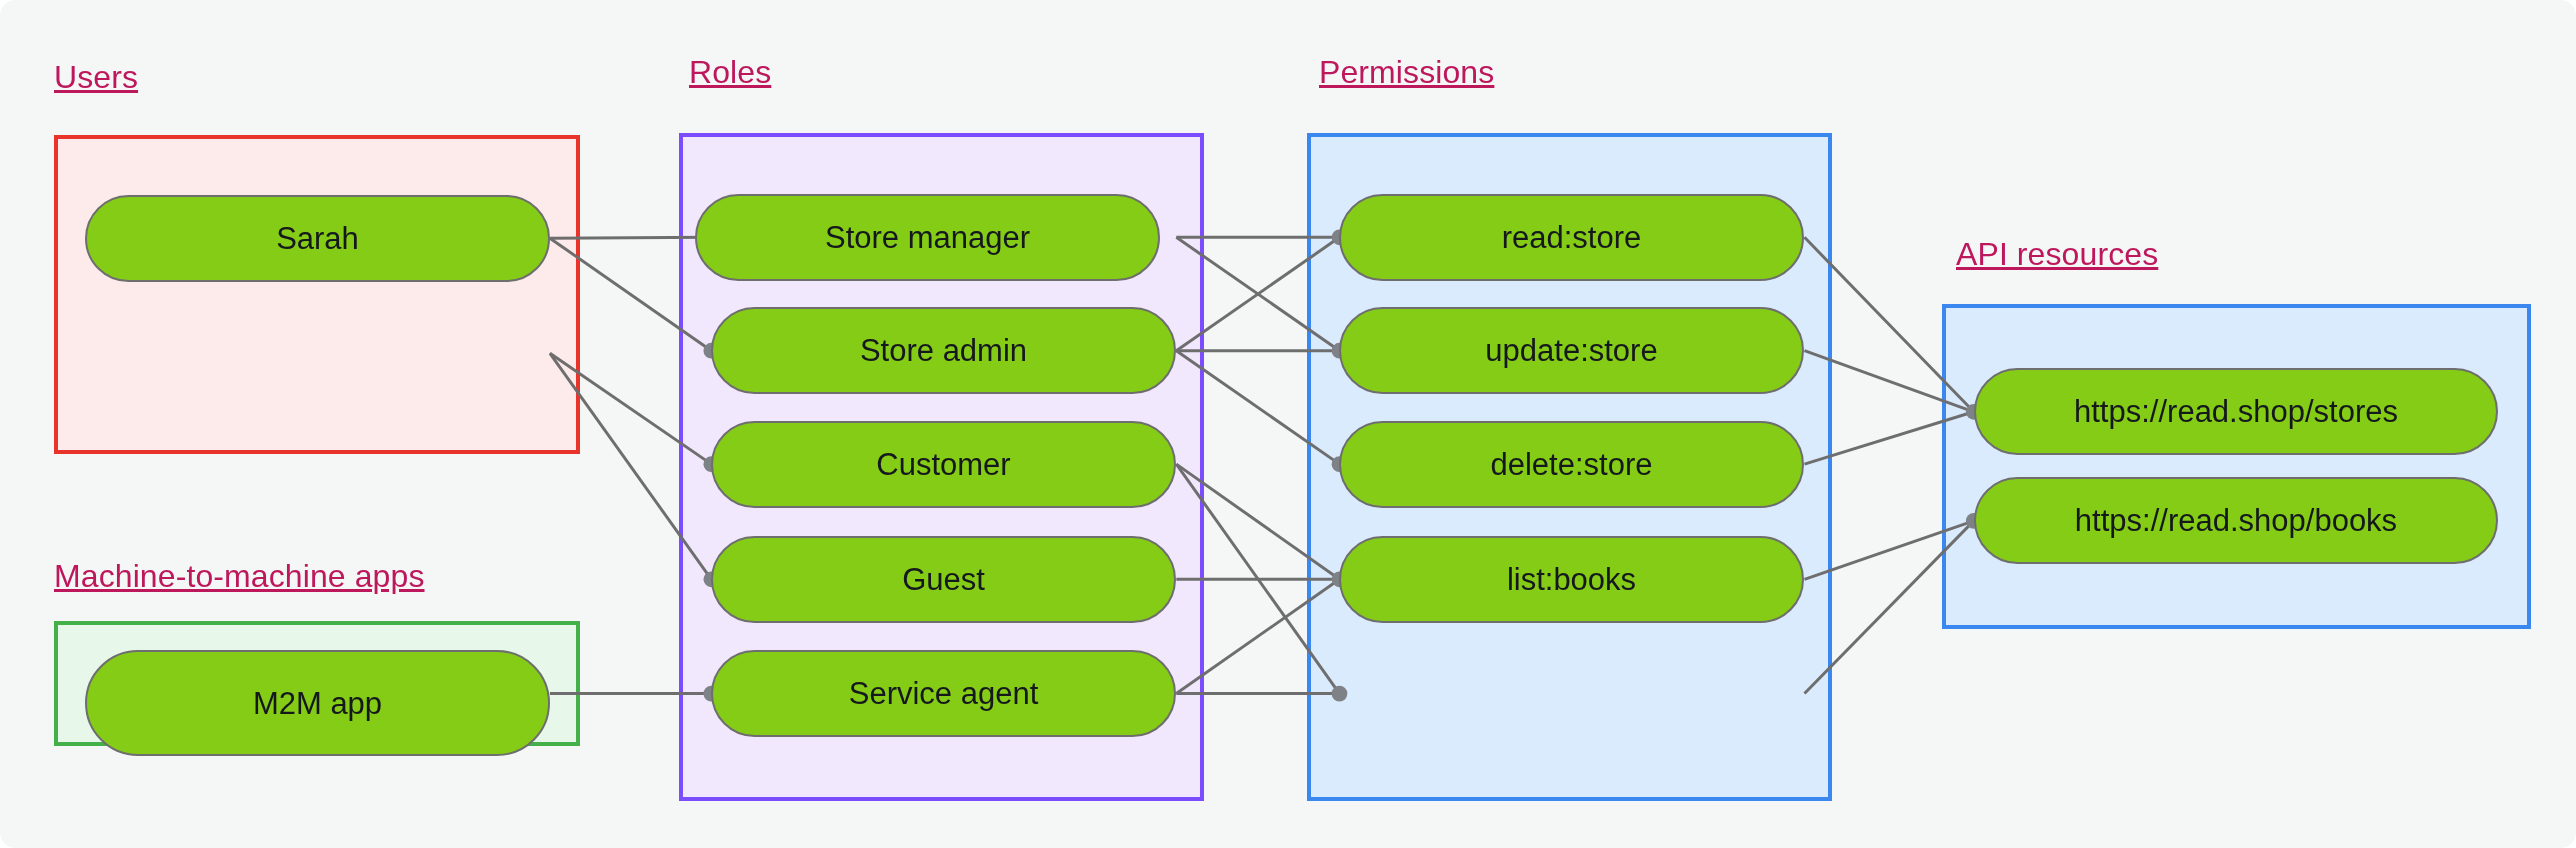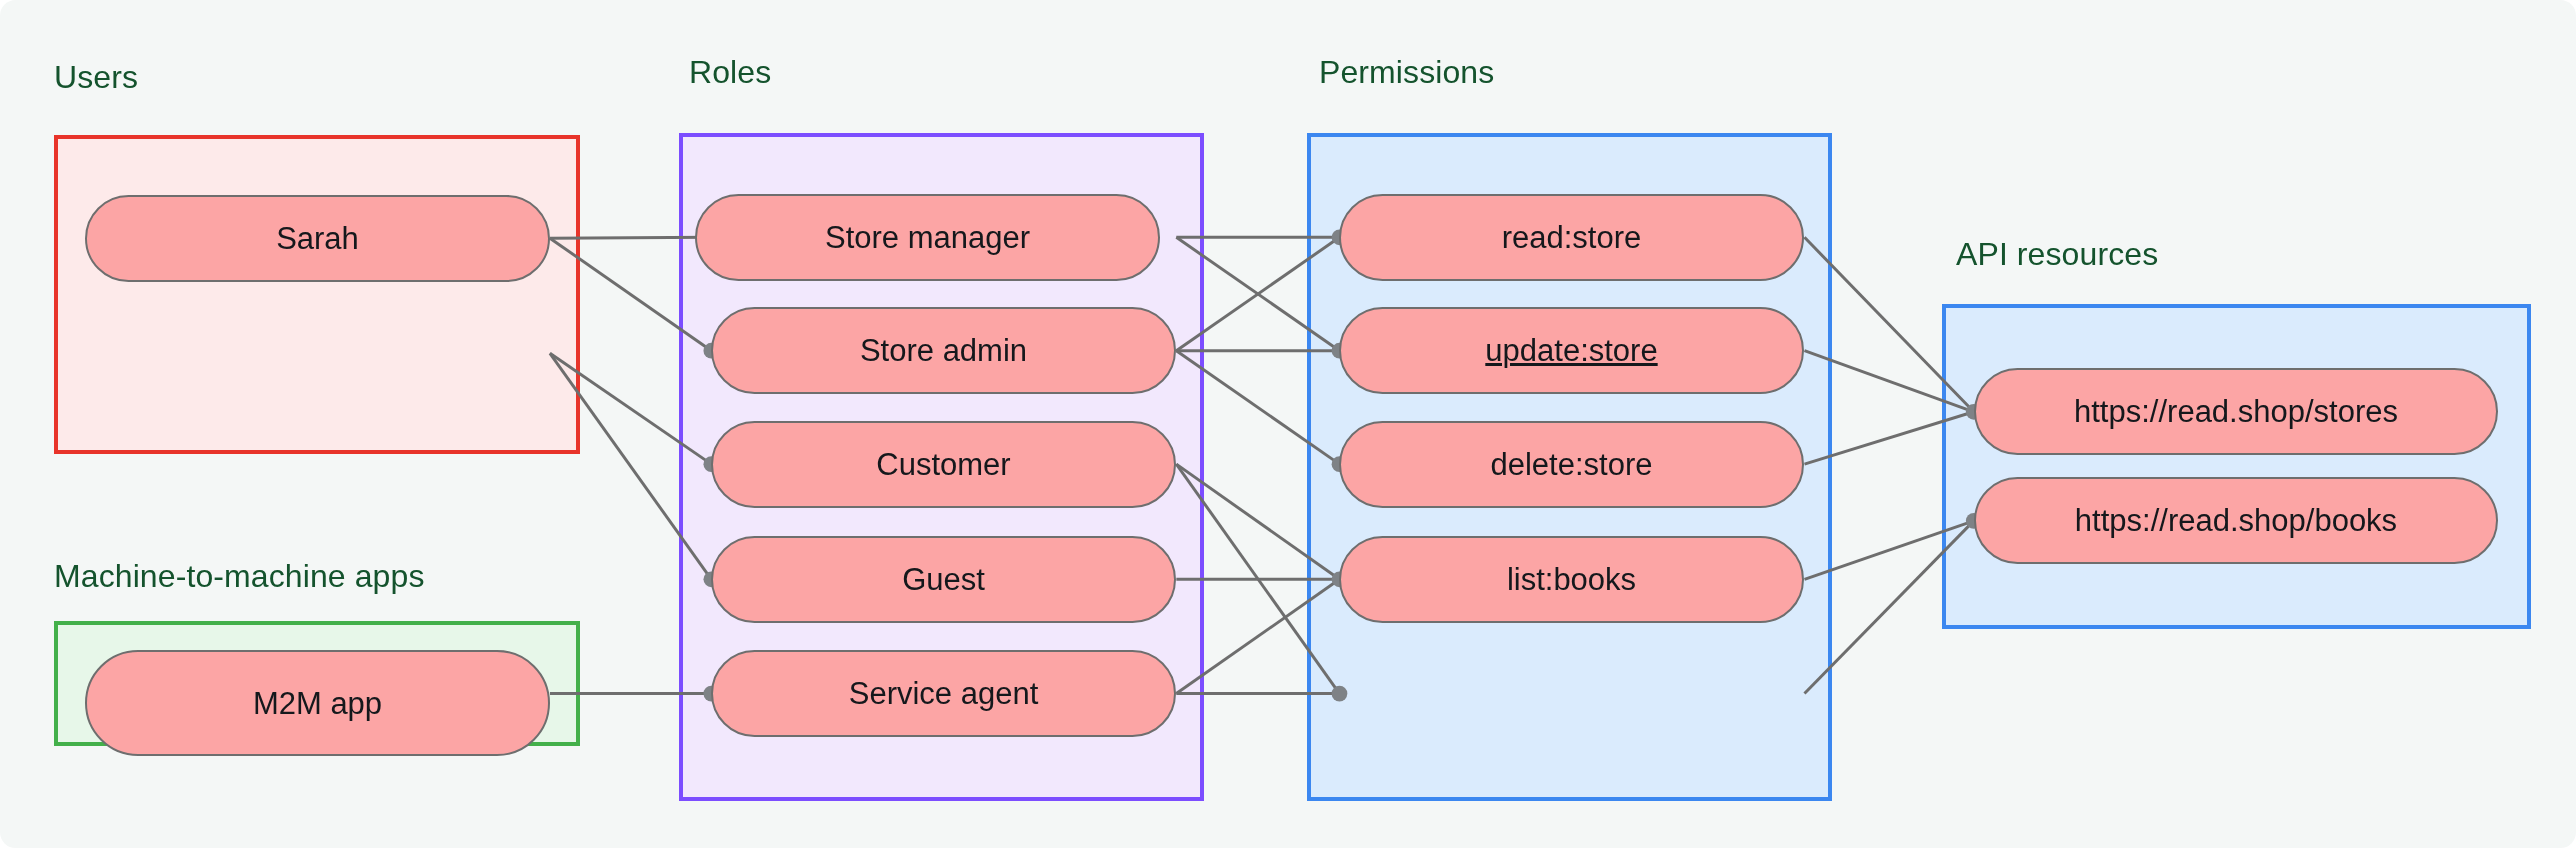--- a/index.html
+++ b/index.html
@@ -27,31 +27,32 @@
   .group.m2m  { border-color:#43B04A; background:#E7F7E9; }
   .group.roles{ border-color:#7C4DFF; background:#F2E8FD; }
   .group.perms{ border-color:#3B87F0; background:#DAEBFD; }
   .group.apis { border-color:#3B87F0; background:#DAEBFD; }
 
   
   .caption{
     position:absolute;
     font-size:32px;
     line-height:37px;
-    color:#14532d;
+    color:#be185d;
     letter-spacing:0.1px;
     white-space:nowrap;
     z-index:6;
+    text-decoration:underline;
   }
 
   
   .pill{
     position:absolute;
     box-sizing:border-box;
-    background:#fca5a5;
+    background:#84cc16;
     border:2.6px solid #6E6E6E;
     border-radius:872px;
     display:flex;
     align-items:center;
     justify-content:center;
     font-size:31px;
     line-height:33px;
     color:#15181C;
     white-space:nowrap;
     z-index:5;
@@ -122,19 +123,19 @@
   <div class="group apis" style="left: 1942px; top: 304px; width: 589px; height: 325px;"></div>
 
 <div class="pill" style="left: 85px; top: 195px; width: 465px; height: 87px;">Sarah</div>
     <div class="pill" style="left: 85px; top: 650px; width: 465px; height: 106px;">M2M app</div>
     <div class="pill" style="left: 695px; top: 194px; width: 465px; height: 87px;">Store manager</div>
     <div class="pill" style="left: 711px; top: 307px; width: 465px; height: 87px;">Store admin</div>
     <div class="pill" style="left: 711px; top: 421px; width: 465px; height: 87px;">Customer</div>
     <div class="pill" style="left: 711px; top: 536px; width: 465px; height: 87px;">Guest</div>
     <div class="pill" style="left: 711px; top: 650px; width: 465px; height: 87px;">Service agent</div>
     <div class="pill" style="left: 1339px; top: 194px; width: 465px; height: 87px;">read:store</div>
-    <div class="pill" style="left: 1339px; top: 307px; width: 465px; height: 87px; text-decoration: underline;">update:store</div>
+    <div class="pill" style="left: 1339px; top: 307px; width: 465px; height: 87px;">update:store</div>
     <div class="pill" style="left: 1339px; top: 421px; width: 465px; height: 87px;">delete:store</div>
     <div class="pill" style="left: 1339px; top: 536px; width: 465px; height: 87px;">list:books</div>
     <div class="pill" style="left: 1974px; top: 368px; width: 524px; height: 87px;">https://read.shop/stores</div>
     <div class="pill" style="left: 1974px; top: 477px; width: 524px; height: 87px;">https://read.shop/books</div>
   </div>
 
 
 </body></html>

